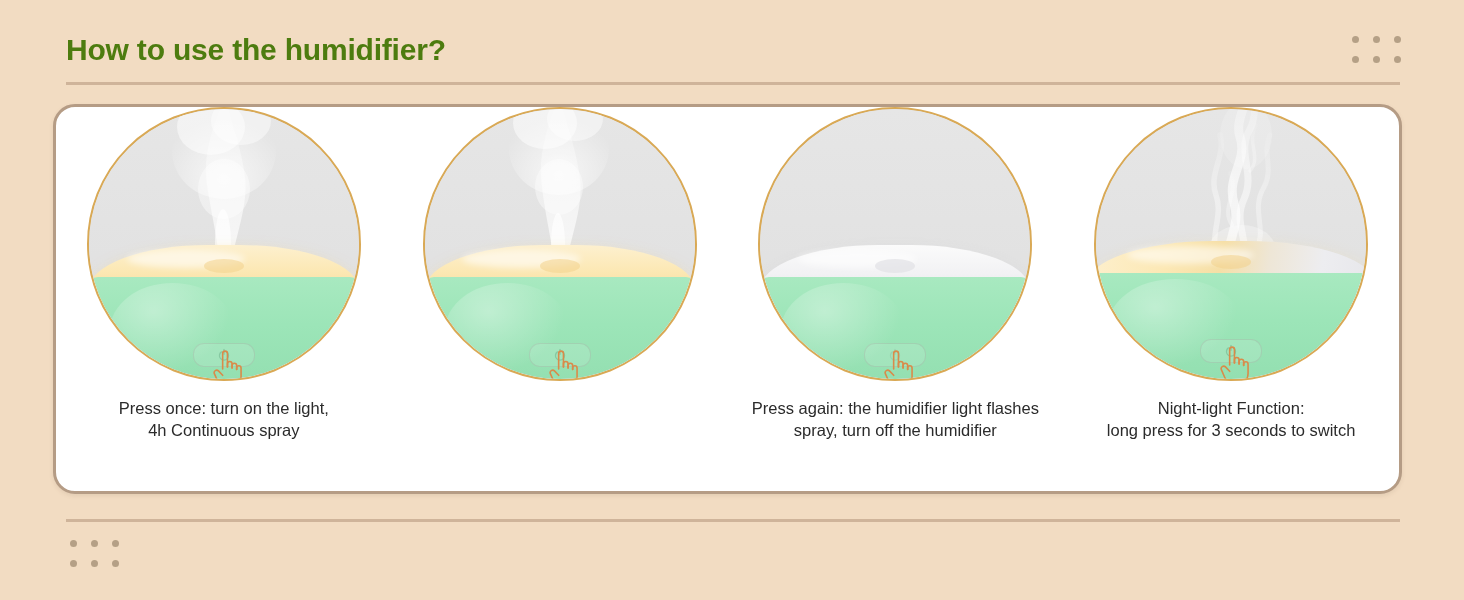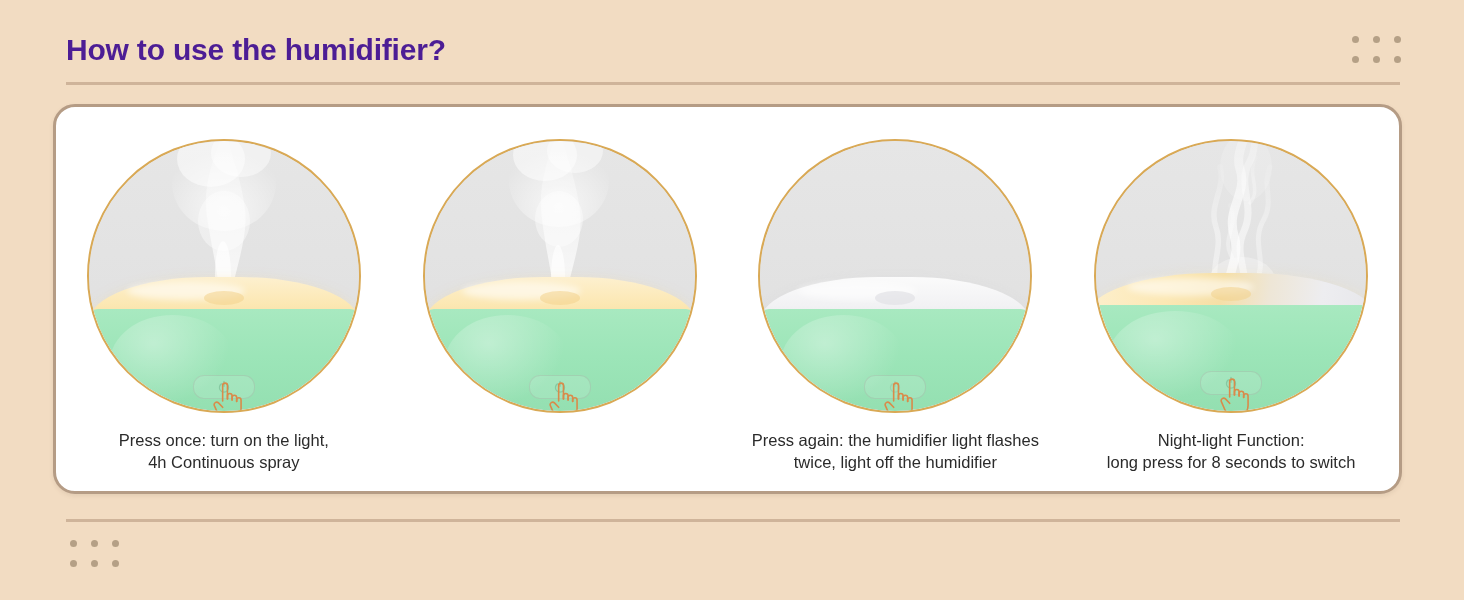--- a/index.html
+++ b/index.html
@@ -21,21 +21,21 @@
     left: 0; top: 0;
     width: 1464px;
     height: 86px;
   }
   .page-title {
     position: absolute;
     left: 66px;
     top: 33px;
     font-size: 30px;
     font-weight: bold;
-    color: #4c1d95;
+    color: #4d7c0f;
     letter-spacing: -0.2px;
     white-space: nowrap;
   }
   .header-rule {
     position: absolute;
     left: 66px;
     top: 82px;
     width: 1334px;
     height: 3px;
     background: #c9ad93;
@@ -84,21 +84,20 @@
   }
   .steps {
     position: absolute;
     left: 0; top: 0;
     width: 100%;
     height: 100%;
     display: flex;
     flex-direction: row;
     align-items: flex-start;
     justify-content: space-around;
-    padding-top: 32px;
     box-sizing: border-box;
   }
   .step {
     width: 332px;
     display: flex;
     flex-direction: column;
     align-items: center;
   }
 
   
@@ -394,21 +393,21 @@
                   <path d="M19.3 20 v-3.2 a2.3 2.3 0 0 1 4.6 0 V21"></path>
                   <path d="M23.9 21 v-2.4 a2.3 2.3 0 0 1 4.6 0 V22.5"></path>
                   <path d="M28.5 22.5 v-1.6 a2.2 2.2 0 0 1 4.4 0 v9.5 c0 6-4.2 10.4-10.4 10.4 h-3.2 c-5 0-8.2-2.8-9.8-6.6 l-3.3-7.6 a2.5 2.5 0 0 1 4.1-2.7 l4.2 4.4"></path>
                 </g>
               </svg>
             </div>
           </div>
         </div>
       </div>
       <div class="caption">Press again: the humidifier light flashes
-twice, light off the humidifier</div>
+spray, turn off the humidifier</div>
     </div>
 
     <div class="step">
       <div class="scene">
         <div class="scene-inner">
           <div class="scene-bg"></div>
           <svg class="steam wide" viewBox="0 0 170 200">
             <defs>
               <linearGradient id="wg" x1="0" y1="1" x2="0" y2="0">
                 <stop offset="0%" stop-color="#ffffff" stop-opacity=".85"></stop>
@@ -446,21 +445,21 @@
                   <path d="M23.9 21 v-2.4 a2.3 2.3 0 0 1 4.6 0 V22.5"></path>
                   <path d="M28.5 22.5 v-1.6 a2.2 2.2 0 0 1 4.4 0 v9.5 c0 6-4.2 10.4-10.4 10.4 h-3.2 c-5 0-8.2-2.8-9.8-6.6 l-3.3-7.6 a2.5 2.5 0 0 1 4.1-2.7 l4.2 4.4"></path>
                 </g>
               </svg>
 
             </div>
           </div>
         </div>
       </div>
       <div class="caption">Night-light Function:
-long press for 8 seconds to switch</div>
+long press for 3 seconds to switch</div>
     </div>
 
   </div>
 </div>
 
 <div class="footer-rule"></div>
 <div class="dot-grid dots-bottom-left">
   <span class="dot"></span>
   <span class="dot"></span>
   <span class="dot"></span>

